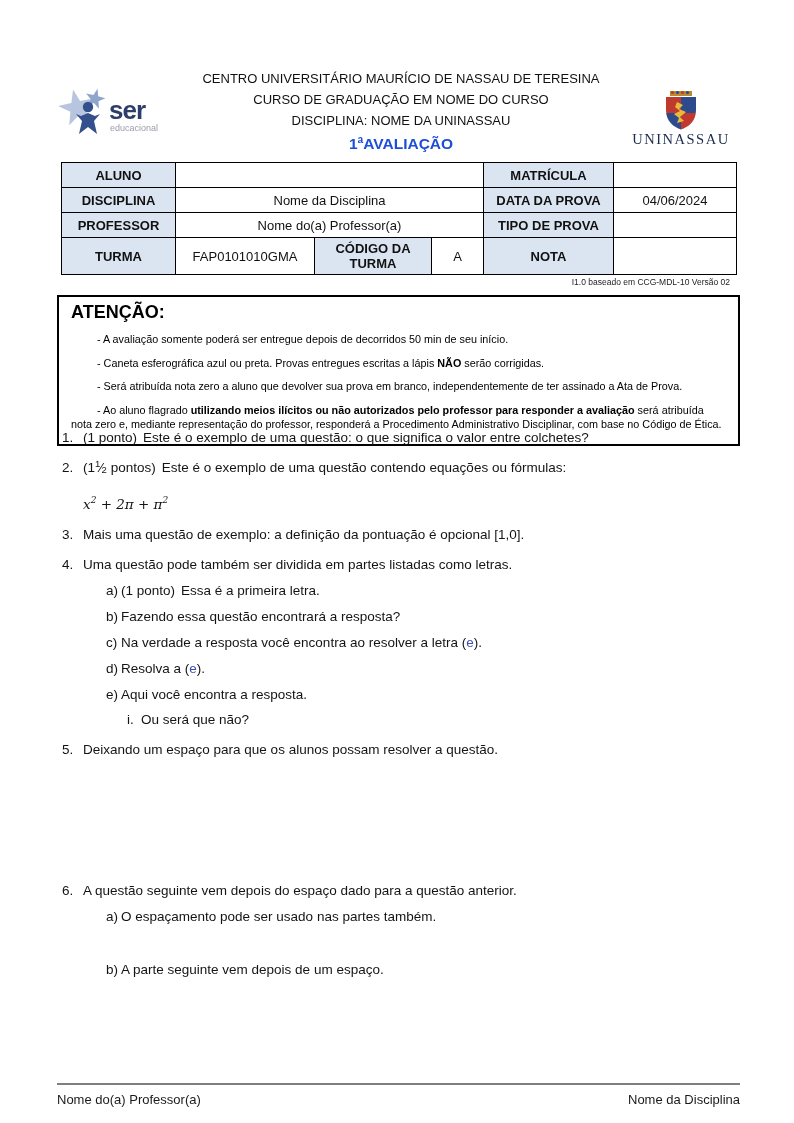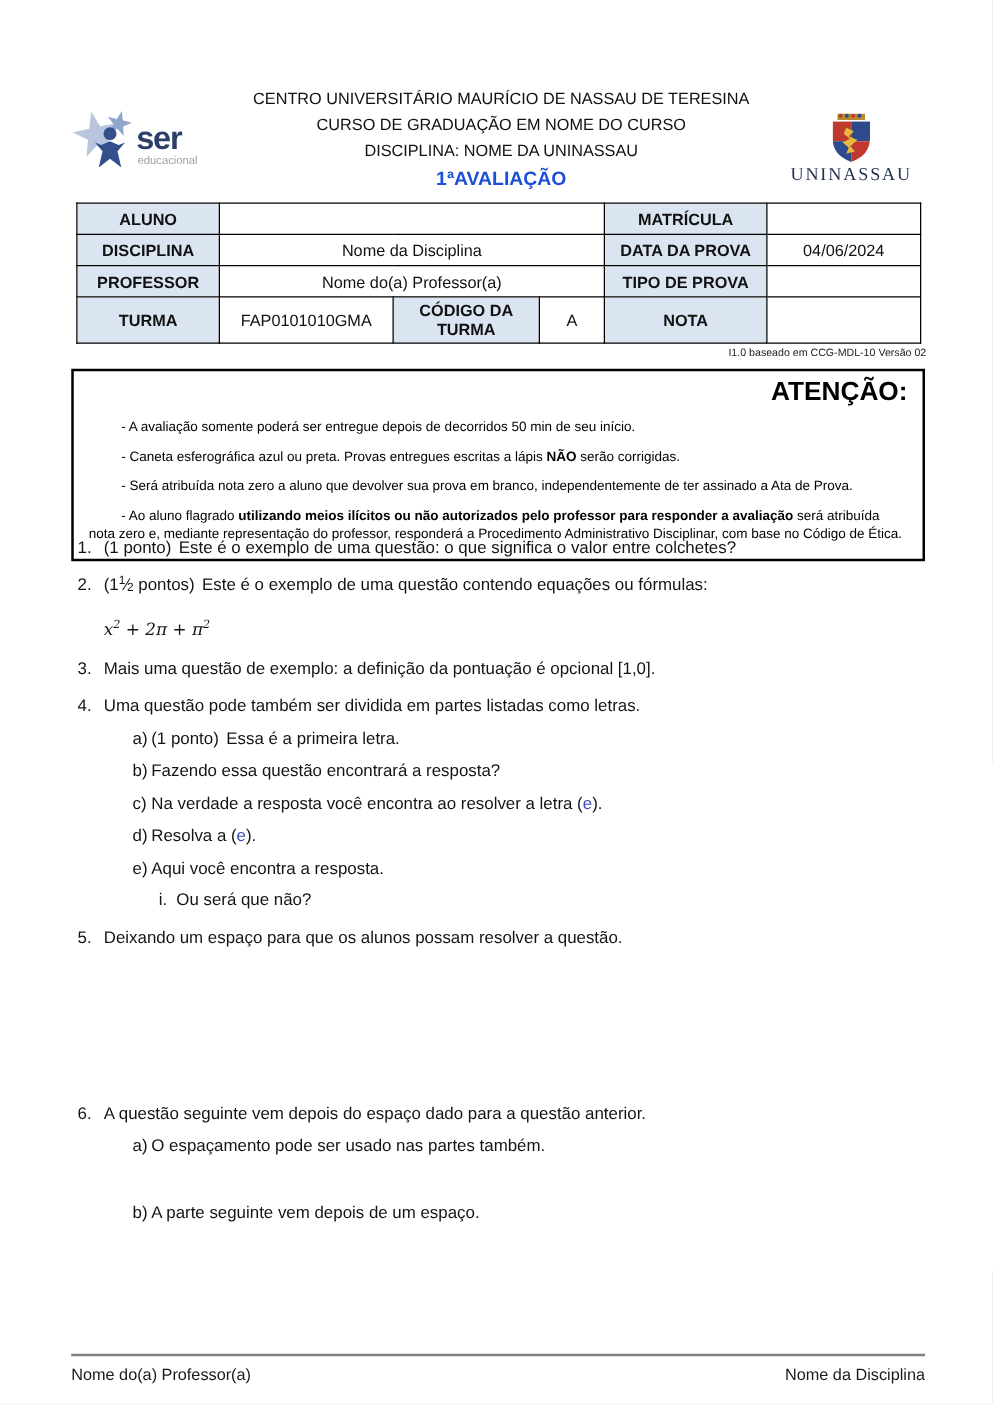--- a/index.html
+++ b/index.html
@@ -19,25 +19,25 @@
   .logo-uninassau { width:112px; flex:0 0 112px; padding-top:20px; text-align:center; }
 
   
   .info-table { position:absolute; top:162px; left:61px; border-collapse:collapse; table-layout:fixed; }
   .info-table td {
     border:1.8px solid #000; font-size:13px; text-align:center; vertical-align:middle;
     padding:2px 4px; background:#fff; height:25px; overflow:hidden;margin-top:48px;
   }
   .info-table td.lbl { background:#dbe5f1; font-weight:bold; }
   .info-table tr.tall td { height:37px; }
-  .version-note { position:absolute; top:277px; right:53px; font-size:8.5px; color:#222; }
+  .version-note { position:absolute; top:277px; right:64px; font-size:8.5px; color:#222; }
 
   
   .attention { position:absolute; top:295px; left:57px; width:683px; border:2.2px solid #000; padding:5px 12px 12px 12px; }
-  .attention-title { font-size:21px; font-weight:bold; color:#000;text-align:right; }
+  .attention-title { font-size:18px; font-weight:bold; color:#000; }
   .att-item { font-size:10.8px; line-height:14.5px; margin-top:9px; text-indent:26px; color:#000; }
   .att-item b { font-weight:bold; }
 
   
   .questions { position:absolute; top:428px; left:62px; width:678px; font-size:13.5px; color:#141414; }
   .q { position:relative; padding-left:21px; margin-bottom:11px; line-height:19px; }
   .q-num { position:absolute; left:0; top:0; }
   .pts { margin-right:6px; }
   .q--space { margin-bottom:122px; }
   .sub { position:relative; margin-left:23px; margin-top:7px; padding-left:15px; line-height:19px; }

